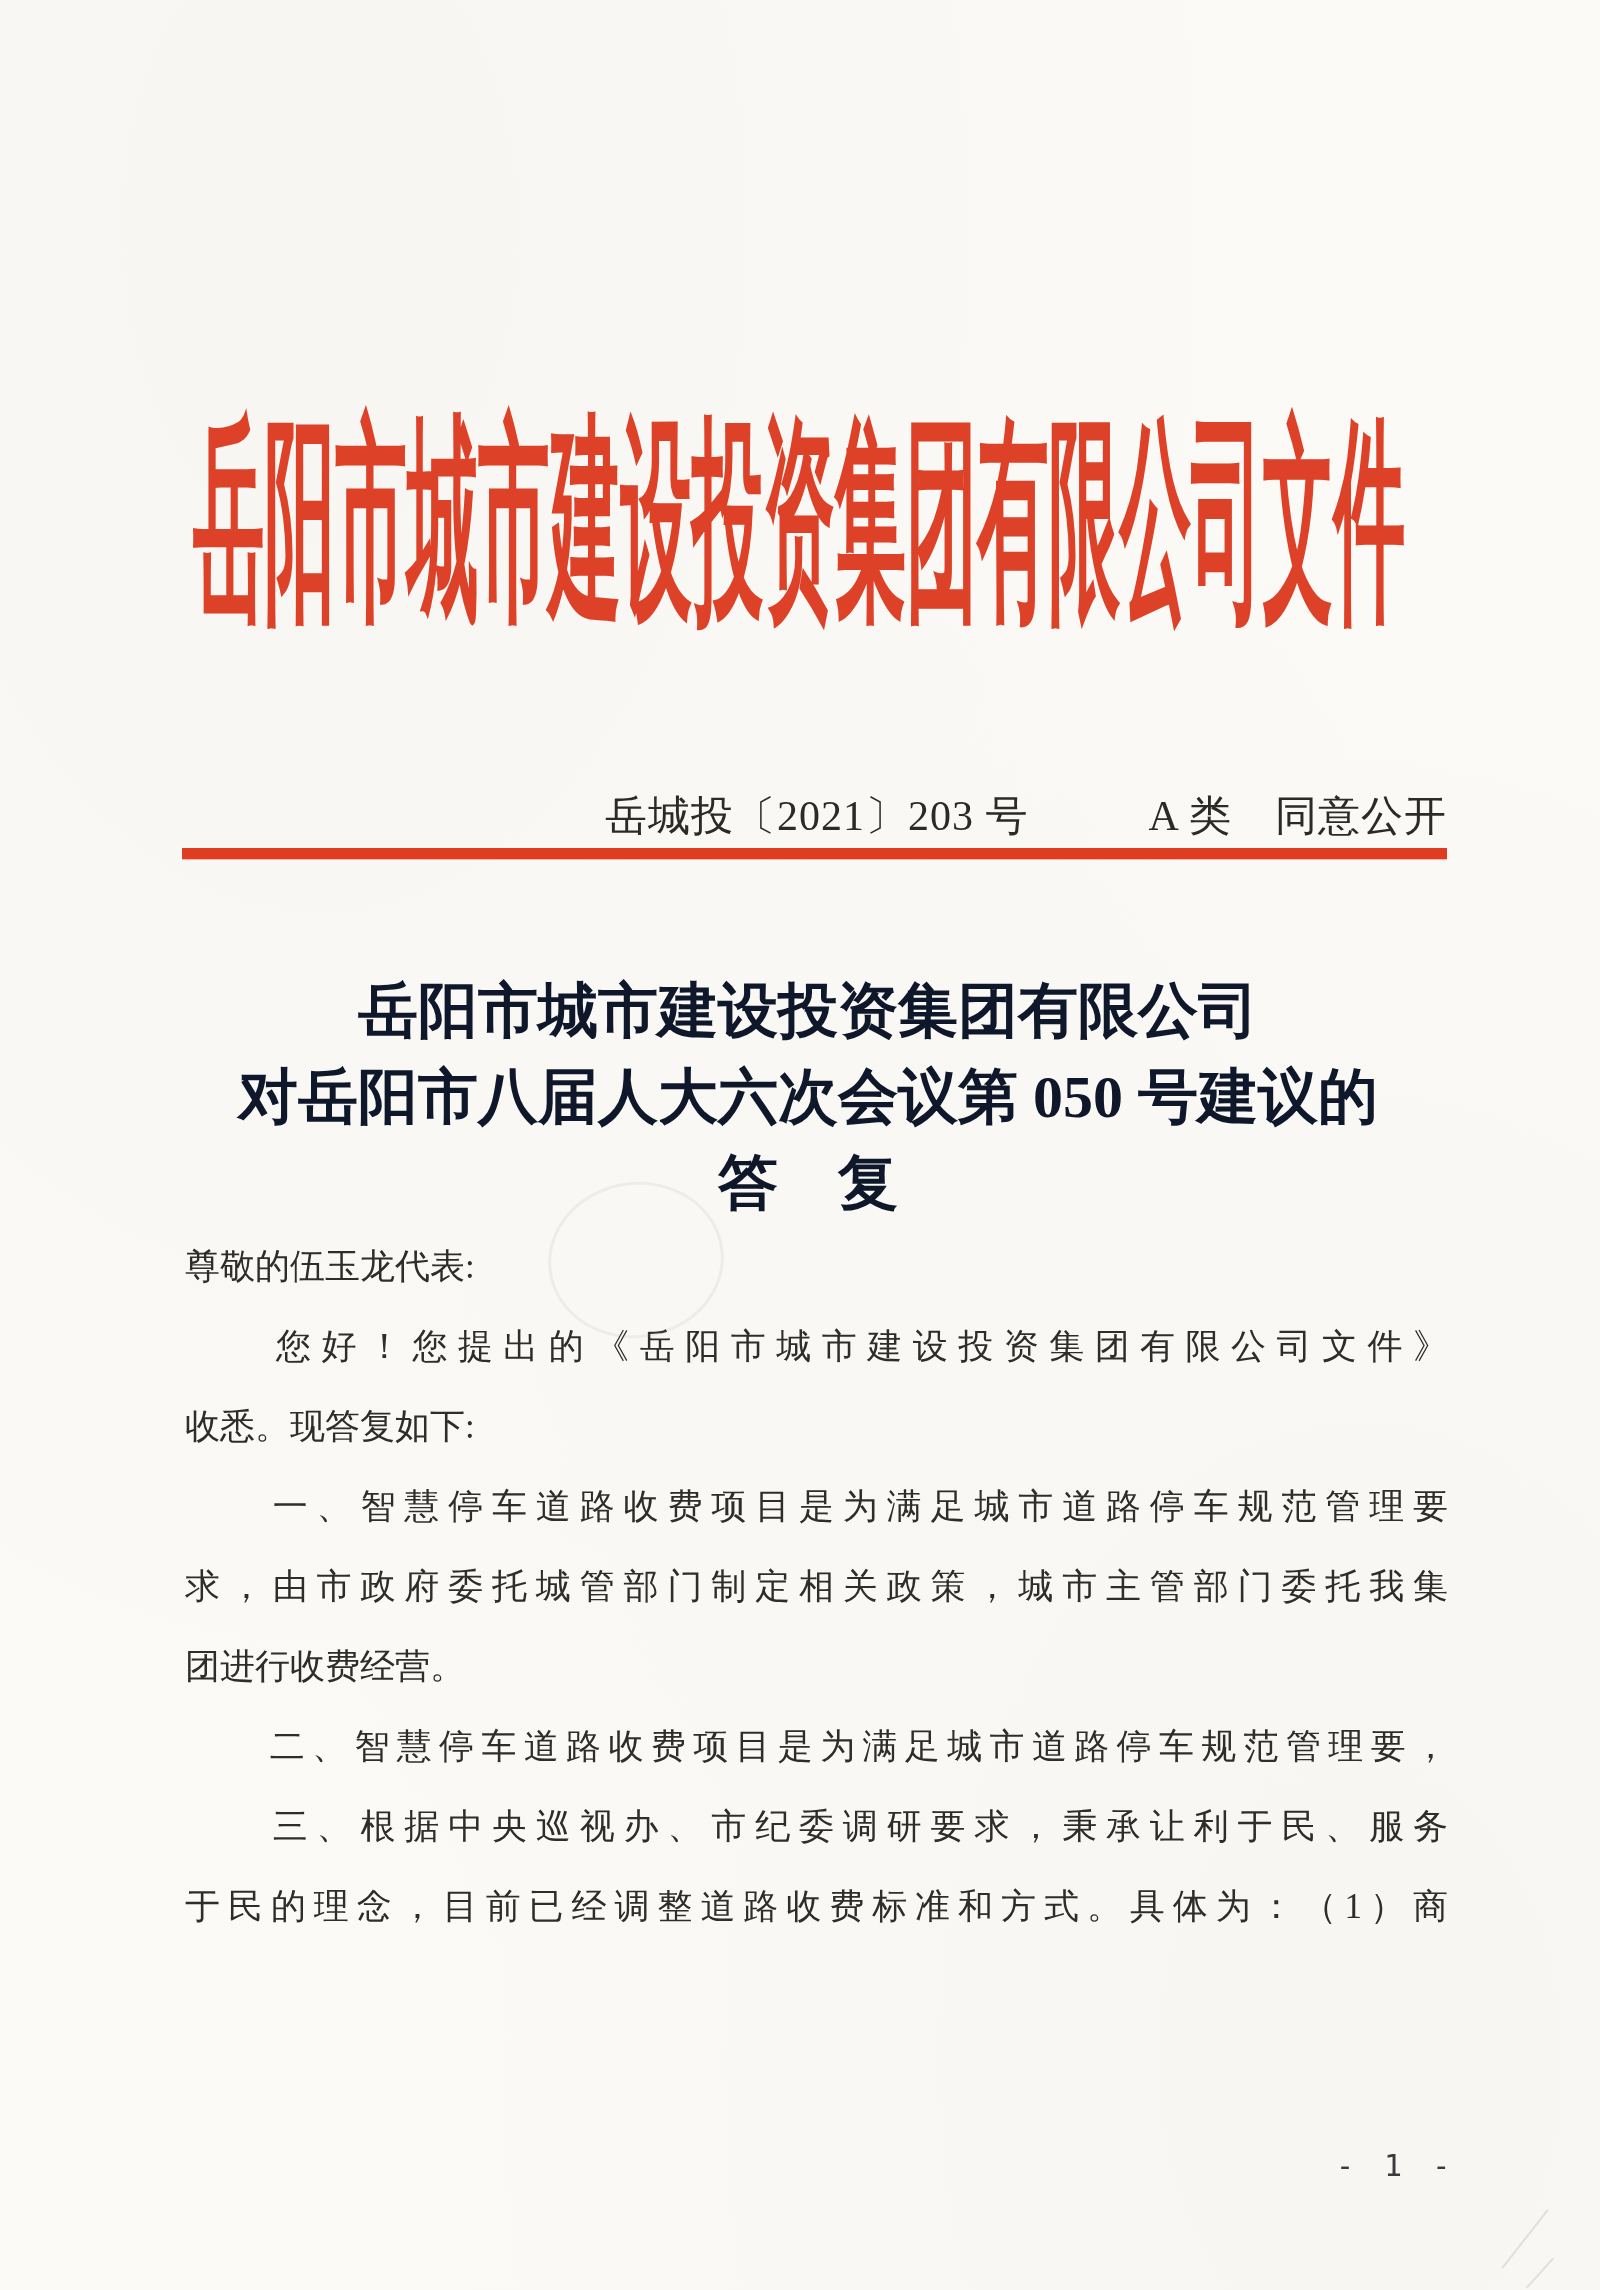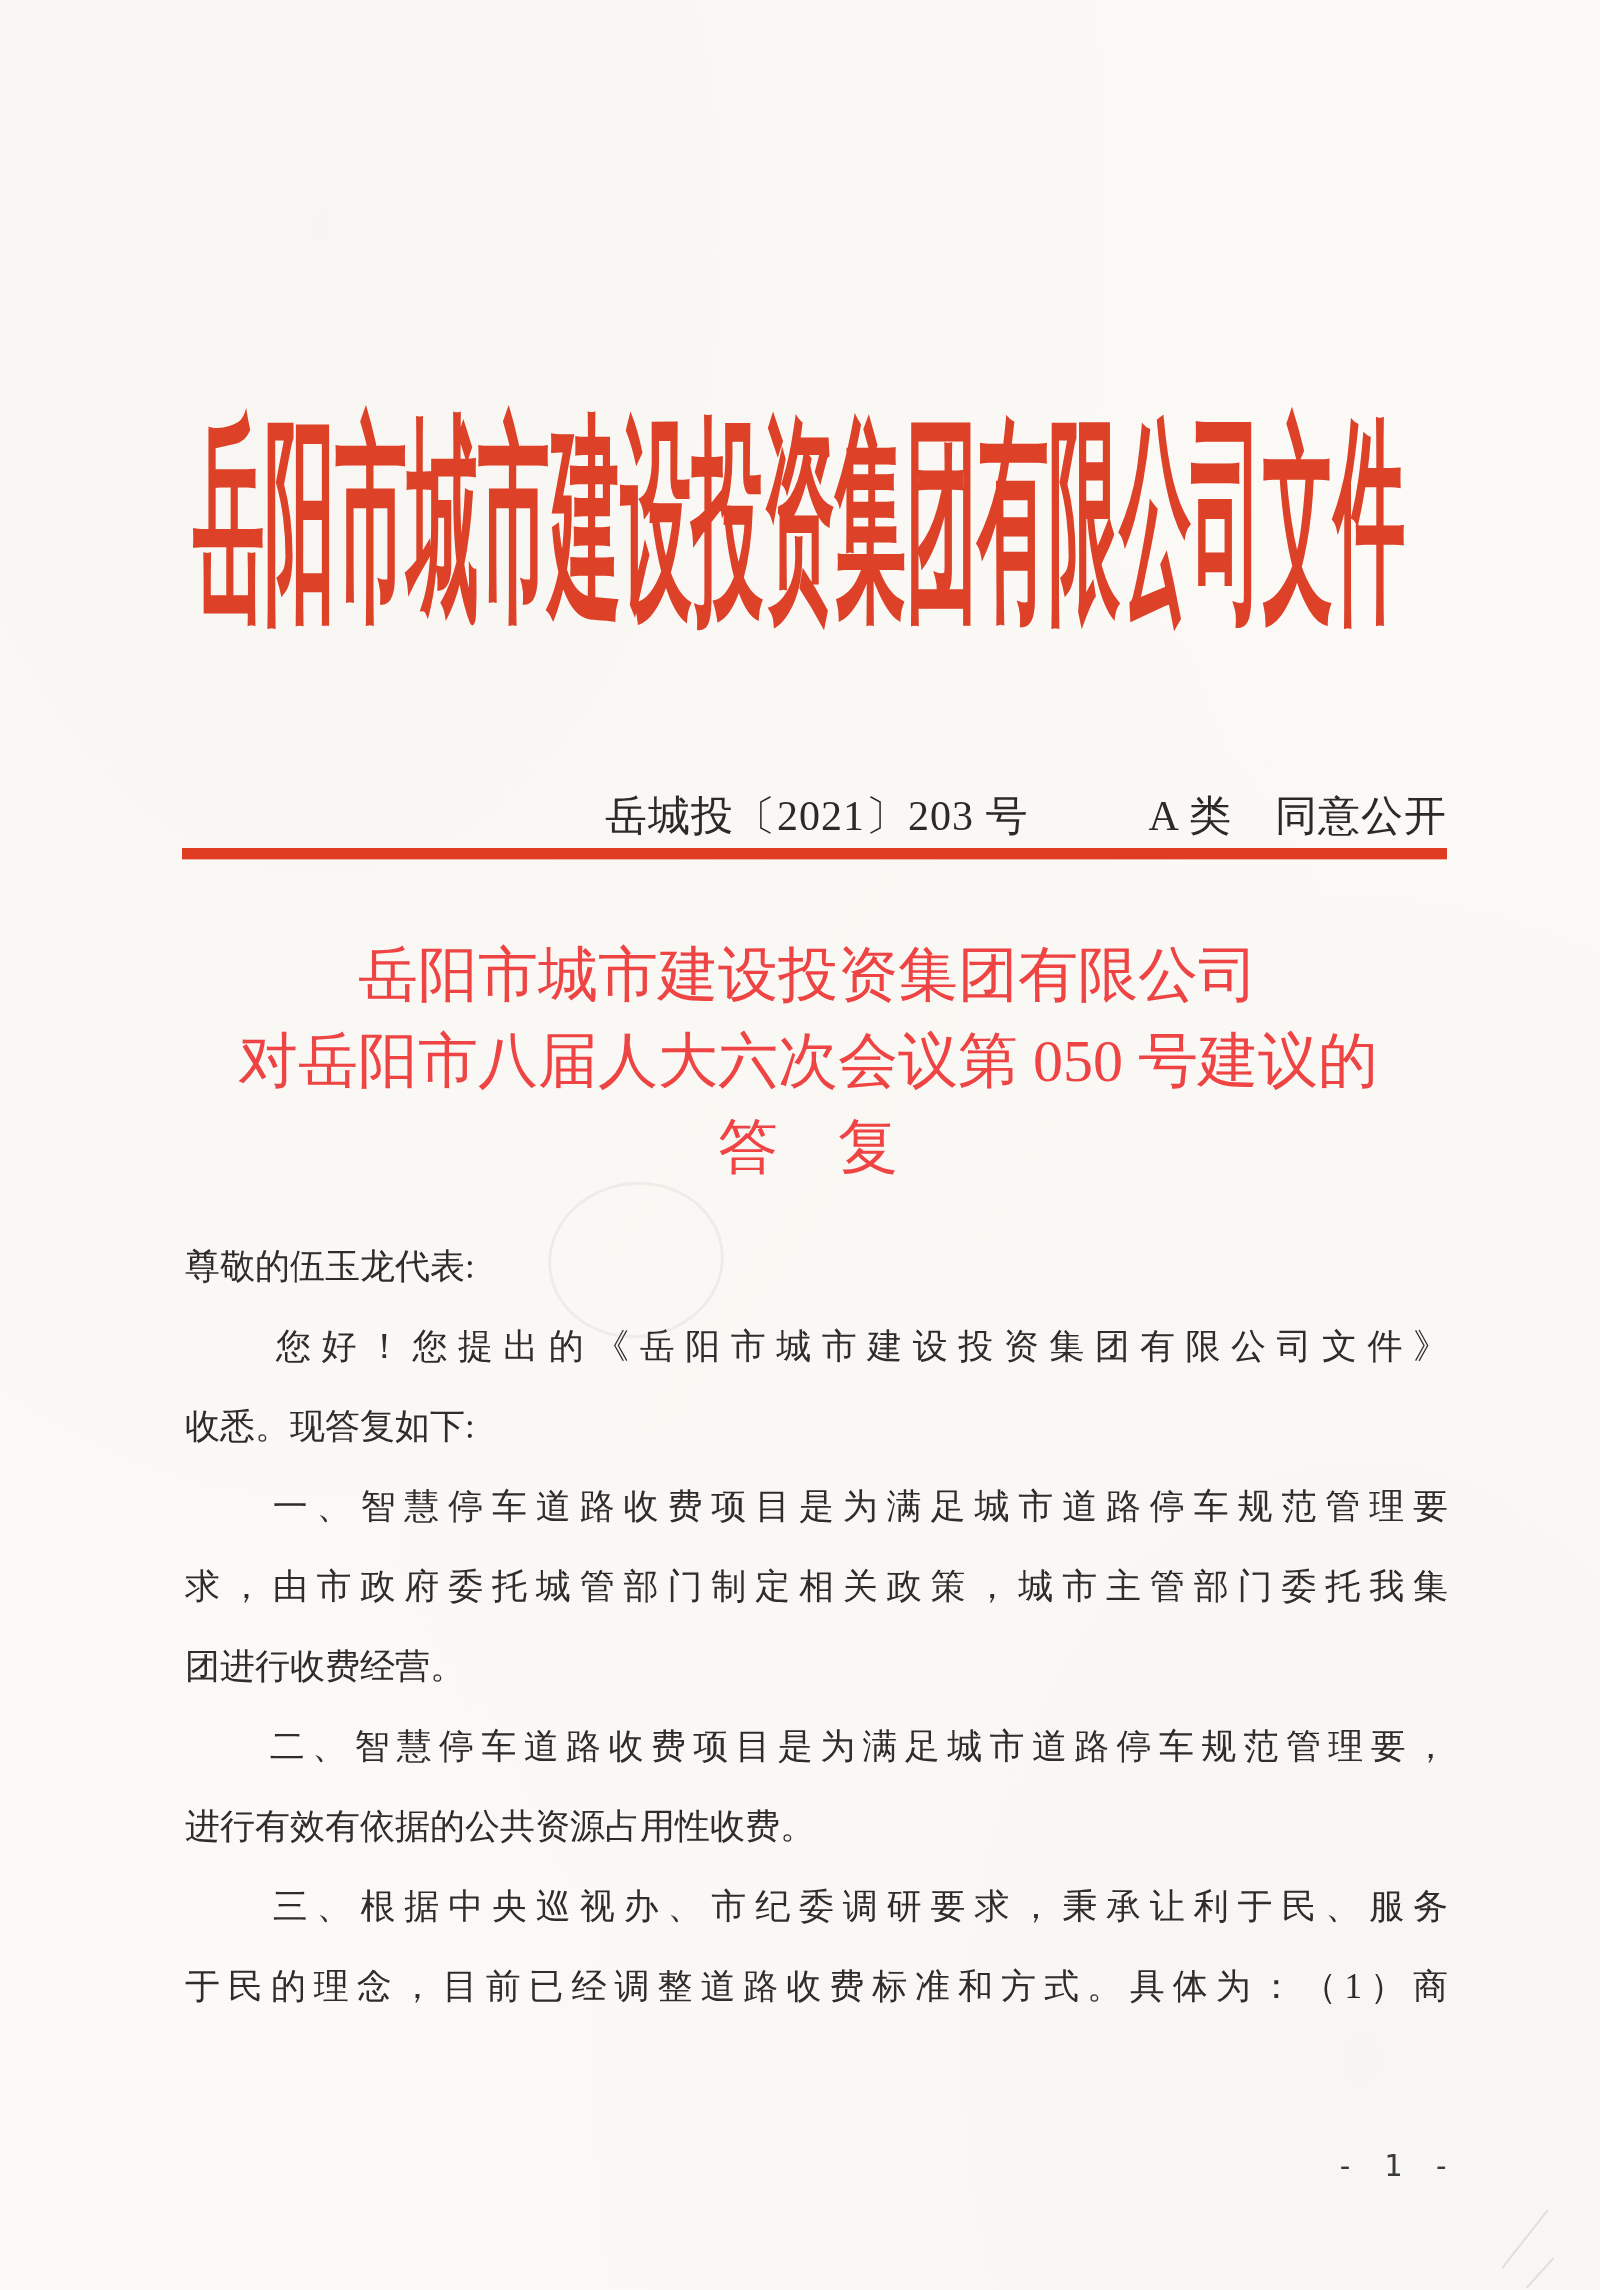--- a/index.html
+++ b/index.html
@@ -62,26 +62,26 @@
     width: 1265px;
     height: 11px;
     background: #e03c22;
     box-shadow: 0 1px 0 rgba(224,60,34,0.35);
   }
 
   
   .doc-title {
     position: absolute;
     left: 168px;
-    top: 932px;
+    top: 968px;
     width: 1280px;
     text-align: center;
     font-size: 60px;
-    font-weight: normal;
-    color: #ef4444;
+    font-weight: bold;
+    color: #0f172a;
     line-height: 86px;
   }
   .doc-title .t-line { white-space: nowrap; }
 
   
   .body-block {
     position: absolute;
     left: 185px;
     top: 1227px;
     width: 1263px;
@@ -154,21 +154,20 @@
 </div>
 
 <div class="body-block">
     <div class="body-line">尊敬的伍玉龙代表:</div>
     <div class="body-line full">　　您好！您提出的《岳阳市城市建设投资集团有限公司文件》</div>
     <div class="body-line">收悉。现答复如下:</div>
     <div class="body-line full">　　一、智慧停车道路收费项目是为满足城市道路停车规范管理要</div>
     <div class="body-line full">求，由市政府委托城管部门制定相关政策，城市主管部门委托我集</div>
     <div class="body-line">团进行收费经营。</div>
     <div class="body-line full">　　二、智慧停车道路收费项目是为满足城市道路停车规范管理要，</div>
-    <div class="body-line">进行有效有依据的公共资源占用性收费。</div>
     <div class="body-line full">　　三、根据中央巡视办、市纪委调研要求，秉承让利于民、服务</div>
     <div class="body-line full">于民的理念，目前已经调整道路收费标准和方式。具体为：（1）商</div>
   </div>
 
 <div class="page-number">- 1 -</div>
 
 <div class="stamp-ghost"></div>
 <div class="pencil-mark-1"></div>
 <div class="pencil-mark-2"></div>
 

